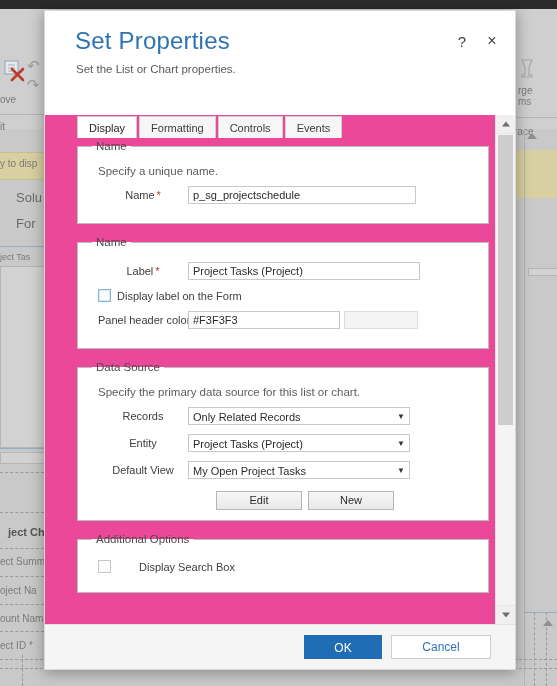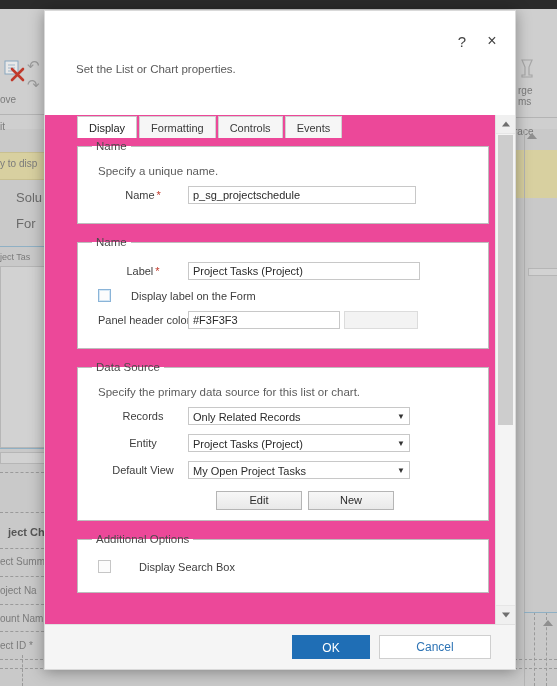--- a/index.html
+++ b/index.html
@@ -93,21 +93,21 @@
   .sel{
     position:relative;width:222px;height:18px;border:1px solid #c8c8c8;background:#fff;
     font-size:11px;color:#2b2b2b;line-height:18px;padding:0 18px 0 4px;box-sizing:border-box;
     white-space:nowrap;overflow:hidden;cursor:pointer;
   }
   .sel .caret{position:absolute;right:4px;top:0;font-size:8px;color:#333;line-height:18px;}
 
   .cbrow{display:flex;align-items:center;margin:0 0 9px 10px;}
   .cb{width:13px;height:13px;border:1px solid #c6c6c6;background:#fcfcfc;box-sizing:border-box;flex:0 0 13px;cursor:pointer;}
   .cb.focus{border:1px solid #8ab4d8;box-shadow:0 0 0 1px #d4e6f4 inset;}
-  .cbtxt{font-size:11px;color:#3d3d3d;margin-left:20px;white-space:nowrap;}
+  .cbtxt{font-size:11px;color:#3d3d3d;margin-left:6px;white-space:nowrap;}
 
   .btnrow{display:flex;justify-content:center;gap:6px;margin-top:12px;padding-left:44px;}
   .btn-sm{
     width:86px;height:19px;line-height:17px;text-align:center;font-size:11px;color:#2b2b2b;
     background:linear-gradient(#f7f7f7,#e9e9e9);border:1px solid #b5b5b5;cursor:pointer;box-sizing:border-box;
   }
 
   .infoico{
     width:14px;height:14px;border-radius:50%;background:#1f8ad2;color:#fff;
     font-size:10px;font-weight:bold;line-height:14px;text-align:center;margin-left:7px;
@@ -127,21 +127,21 @@
   
   .dlg-foot{
     flex:0 0 auto;height:45px;background:#f5f5f5;border-top:1px solid #e1e1e1;
     display:flex;align-items:center;justify-content:flex-end;padding-right:24px;gap:9px;box-sizing:border-box;
   }
   .btn-ok{
     width:78px;height:24px;line-height:24px;text-align:center;font-size:12px;color:#fff;
     background:#1f6eb5;border:1px solid #1f6eb5;cursor:pointer;box-sizing:border-box;margin-left:26px;
   }
   .btn-cancel{
-    width:112px;height:24px;line-height:22px;text-align:center;font-size:12px;color:#2e74b5;
+    width:100px;height:24px;line-height:22px;text-align:center;font-size:12px;color:#2e74b5;
     background:#fff;border:1px solid #cfcfcf;cursor:pointer;box-sizing:border-box;
   }
 </style>
 </head>
 <body>
 
 <div id="bg">
   <div class="bg-topbar"></div>
   <div class="bg-ribbon"></div>
   <div class="bg-body"></div>
@@ -198,20 +198,21 @@
   <div class="bg-vdash" style="left:534px;top:612px;height:74px;"></div>
   <div class="bg-vdash" style="left:546px;top:612px;height:74px;"></div>
   <div class="bg-rule" style="left:524px;top:612px;width:33px;background:#8fb0c4;"></div>
   <div class="bg-scroll-tri" style="left:543px;top:620px;border-bottom:6px solid #8f8f8f;"></div>
   <div class="bg-scroll-tri" style="left:527px;top:133px;border-bottom:6px solid #8f8f8f;"></div>
 </div>
 
 <div id="dialog">
 
   <div class="dlg-head">
+    <div class="dlg-title">Set Properties</div>
     <div class="dlg-sub">Set the List or Chart properties.</div>
     <div class="dlg-icons">
       <div class="dlg-ico">?</div>
       <div class="dlg-ico close">×</div>
     </div>
   </div>
 
   <div class="dlg-bodywrap">
     <div class="dlg-body">
 

